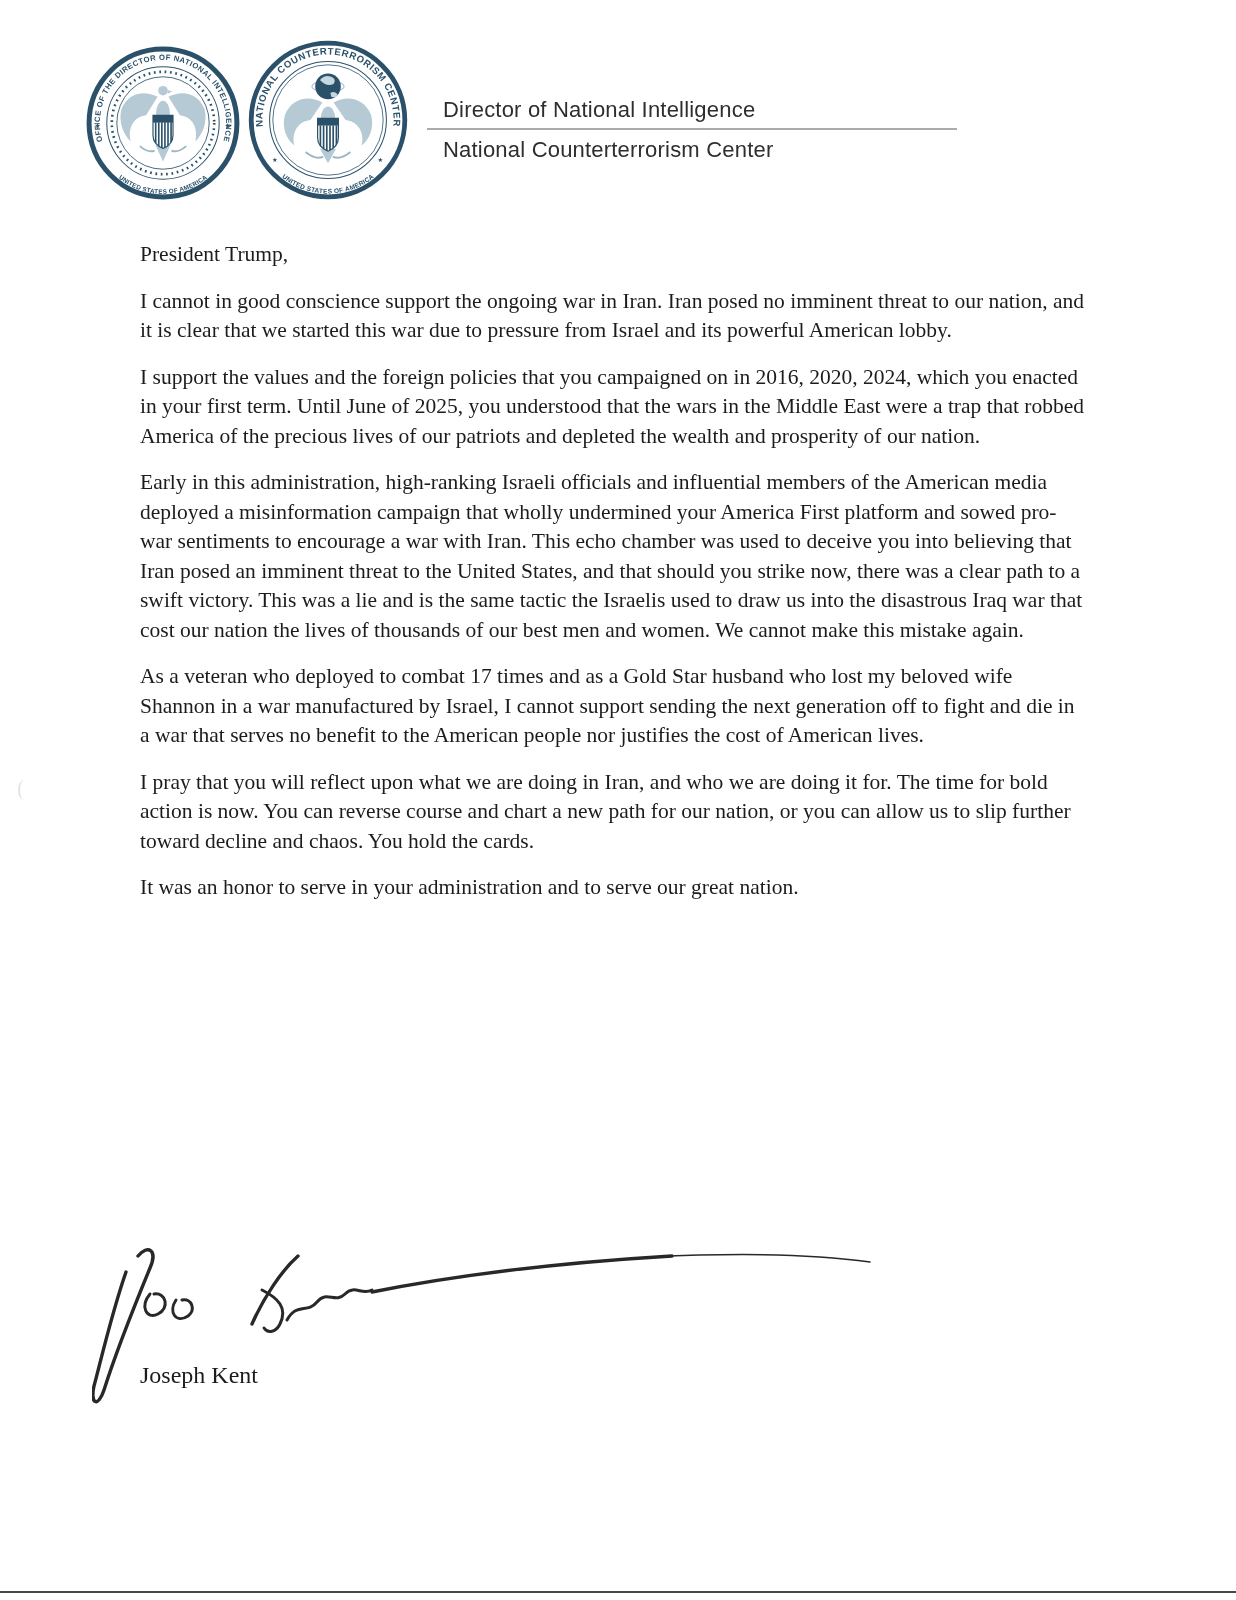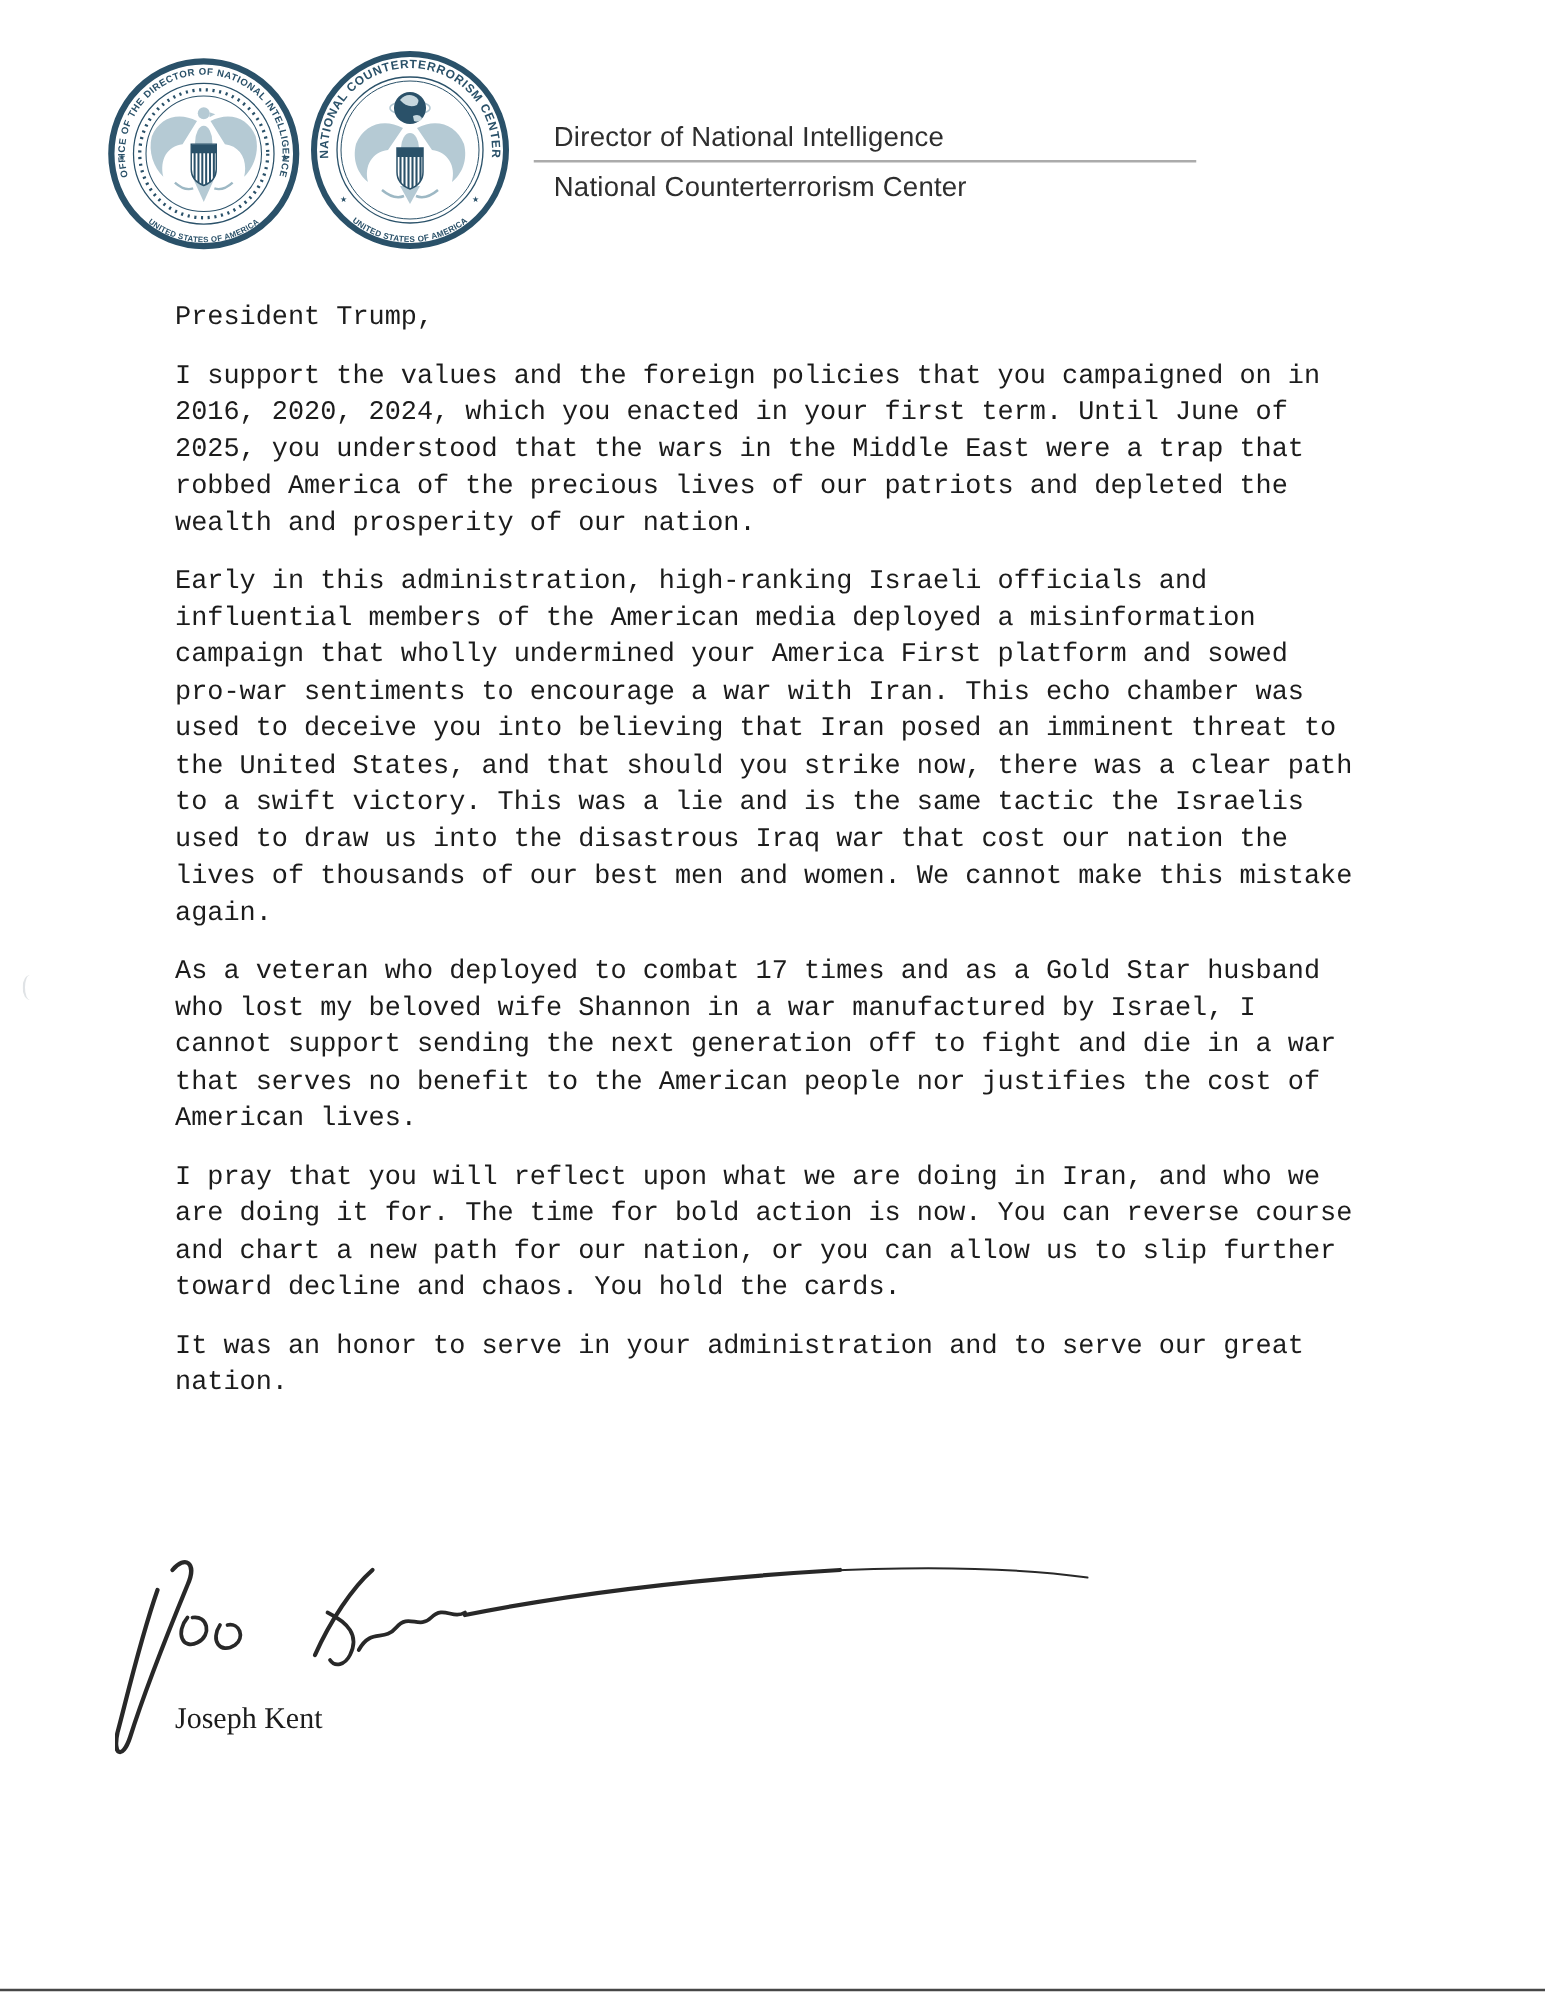--- a/index.html
+++ b/index.html
@@ -32,21 +32,21 @@
   .hdr-line2 {
     position: absolute; left: 443px; top: 137px;
     font-family: "Liberation Sans", sans-serif;
     font-size: 22px; color: #2e2e2e; letter-spacing: 0.2px;
     white-space: nowrap;
   }
 
   
   .body-text {
     position: absolute; left: 140px; top: 240px; width: 948px;
-    font-size: 21.5px; line-height: 29.5px; text-align: left; font-family: Liberation Mono, monospace;
+    font-size: 21.5px; line-height: 29.5px; text-align: left;
   }
   .body-text p { margin: 0 0 17px 0; }
 
   
   .signature-svg { position: absolute; left: 92px; top: 1242px; }
   .sig-name-block {
     position: absolute; left: 140px; top: 1360px;
     font-size: 24px; line-height: 30px;
   }
 
@@ -155,20 +155,21 @@
       </g>
     </g>
   </svg>
 
   <div class="hdr-line1">Director of National Intelligence</div>
   <div class="hdr-rule"></div>
   <div class="hdr-line2">National Counterterrorism Center</div>
 
   <div class="body-text">
     <p>President Trump,</p>
+    <p>I cannot in good conscience support the ongoing war in Iran. Iran posed no imminent threat to our nation, and it is clear that we started this war due to pressure from Israel and its powerful American lobby.</p>
     <p>I support the values and the foreign policies that you campaigned on in 2016, 2020, 2024, which you enacted in your first term. Until June of 2025, you understood that the wars in the Middle East were a trap that robbed America of the precious lives of our patriots and depleted the wealth and prosperity of our nation.</p>
     <p>Early in this administration, high-ranking Israeli officials and influential members of the American media deployed a misinformation campaign that wholly undermined your America First platform and sowed pro-war sentiments to encourage a war with Iran. This echo chamber was used to deceive you into believing that Iran posed an imminent threat to the United States, and that should you strike now, there was a clear path to a swift victory. This was a lie and is the same tactic the Israelis used to draw us into the disastrous Iraq war that cost our nation the lives of thousands of our best men and women. We cannot make this mistake again.</p>
     <p>As a veteran who deployed to combat 17 times and as a Gold Star husband who lost my beloved wife Shannon in a war manufactured by Israel, I cannot support sending the next generation off to fight and die in a war that serves no benefit to the American people nor justifies the cost of American lives.</p>
     <p>I pray that you will reflect upon what we are doing in Iran, and who we are doing it for. The time for bold action is now. You can reverse course and chart a new path for our nation, or you can allow us to slip further toward decline and chaos. You hold the cards.</p>
     <p>It was an honor to serve in your administration and to serve our great nation.</p>
   </div>
 
   <svg class="signature-svg" width="800" height="170" viewBox="0 0 800 170">
     <g fill="none" stroke="#161616" stroke-linecap="round" stroke-linejoin="round" opacity="0.92">
 

